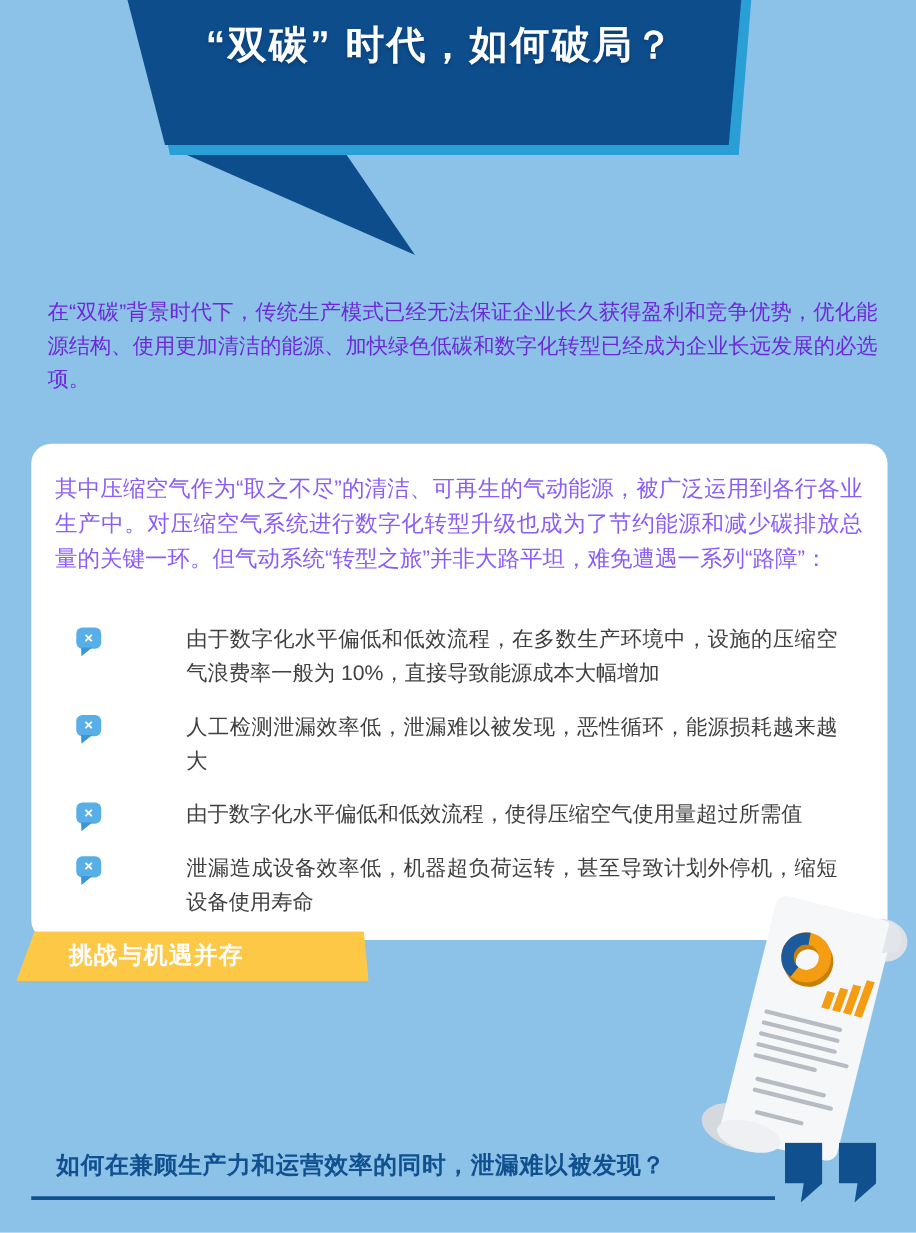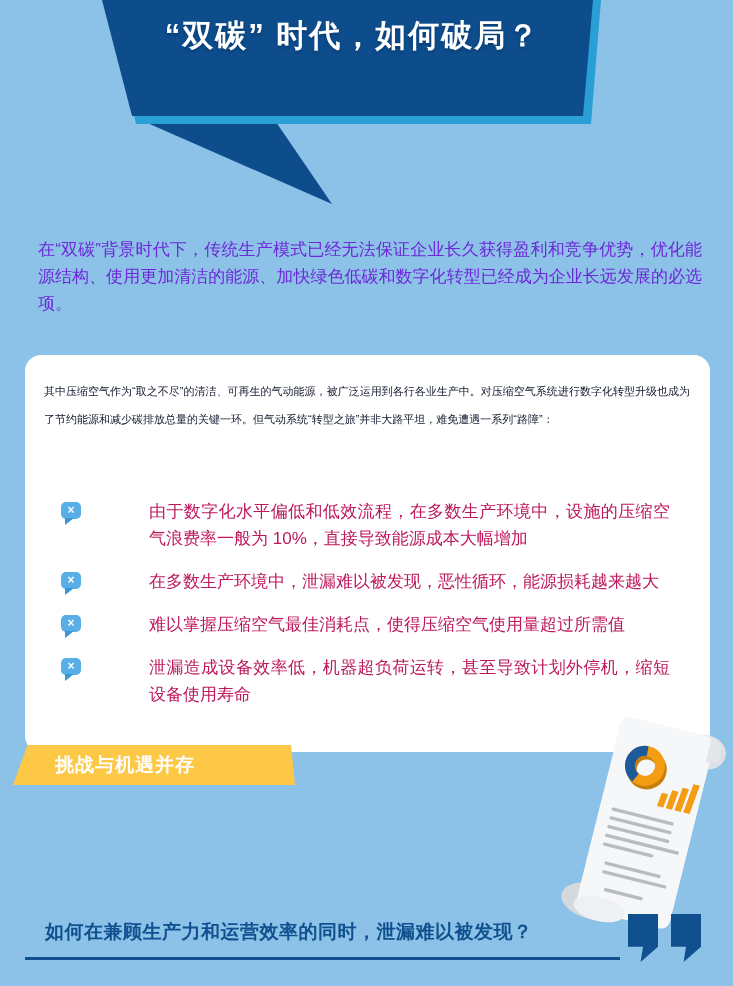--- a/index.html
+++ b/index.html
@@ -13,30 +13,30 @@
     text-shadow:0 2px 3px rgba(0,30,70,.35);}
 
   
   .intro{position:absolute;top:236px;left:38px;width:664px;
     color:#6d28d9;font-size:17px;line-height:27px;text-align:justify;}
 
   
   .card{position:absolute;top:355px;left:25px;width:685px;height:397px;
     background:#ffffff;border-radius:16px;}
   .card-par{position:absolute;top:22px;left:19px;width:646px;
-    color:#0f172a;font-size:11px;line-height:28px;text-align:justify;}
+    color:#8b5cf6;font-size:18px;line-height:28px;text-align:justify;}
   .bullets{position:absolute;top:143px;left:36px;width:616px;}
   .bullet-row{display:flex;align-items:flex-start;margin-bottom:16px;}
   .bullet-icon{position:relative;flex:0 0 20px;height:17px;margin-top:4px;margin-right:68px;
     background:#58aee6;border-radius:5px;color:#ffffff;font-size:12px;font-weight:bold;
     text-align:center;line-height:17px;}
   .bullet-icon::after{content:"";position:absolute;left:2px;top:16px;width:0;height:0;
     border-left:4px solid transparent;border-right:5px solid transparent;
     border-top:7px solid #3c95d4;transform:skewX(-28deg);}
-  .bullet-text{color:#be185d;font-size:17px;line-height:27px;text-align:justify;width:521px;}
+  .bullet-text{color:#404040;font-size:17px;line-height:27px;text-align:justify;width:521px;}
 
   
   .banner{position:absolute;top:745px;left:13px;width:282px;height:40px;background:#fcc845;
     clip-path:polygon(5.2% 0%,98.6% 0%,100% 100%,0% 100%);z-index:3;text-align:right;}
   .banner-label{position:absolute;left:42px;top:0;line-height:40px;color:#ffffff;
     font-size:19px;font-weight:bold;letter-spacing:1px;}
 
   
   .scroll-svg{position:absolute;top:712px;left:560px;z-index:2;}
 
@@ -66,25 +66,25 @@
 
   <div class="card">
     <div class="card-par">其中压缩空气作为“取之不尽”的清洁、可再生的气动能源，被广泛运用到各行各业生产中。对压缩空气系统进行数字化转型升级也成为了节约能源和减少碳排放总量的关键一环。但气动系统“转型之旅”并非大路平坦，难免遭遇一系列“路障”：</div>
     <div class="bullets">
       <div class="bullet-row">
         <span class="bullet-icon">×</span>
         <span class="bullet-text">由于数字化水平偏低和低效流程，在多数生产环境中，设施的压缩空气浪费率一般为 10%，直接导致能源成本大幅增加</span>
       </div>
       <div class="bullet-row">
         <span class="bullet-icon">×</span>
-        <span class="bullet-text">在多数生产环境中，泄漏难以被发现，恶性循环，能源损耗越来越大</span>
+        <span class="bullet-text">人工检测泄漏效率低，泄漏难以被发现，恶性循环，能源损耗越来越大</span>
       </div>
       <div class="bullet-row">
         <span class="bullet-icon">×</span>
-        <span class="bullet-text">难以掌握压缩空气最佳消耗点，使得压缩空气使用量超过所需值</span>
+        <span class="bullet-text">由于数字化水平偏低和低效流程，使得压缩空气使用量超过所需值</span>
       </div>
       <div class="bullet-row">
         <span class="bullet-icon">×</span>
         <span class="bullet-text">泄漏造成设备效率低，机器超负荷运转，甚至导致计划外停机，缩短设备使用寿命</span>
       </div>
     </div>
   </div>
 
   <div class="banner">
     <span class="banner-label">挑战与机遇并存</span>

